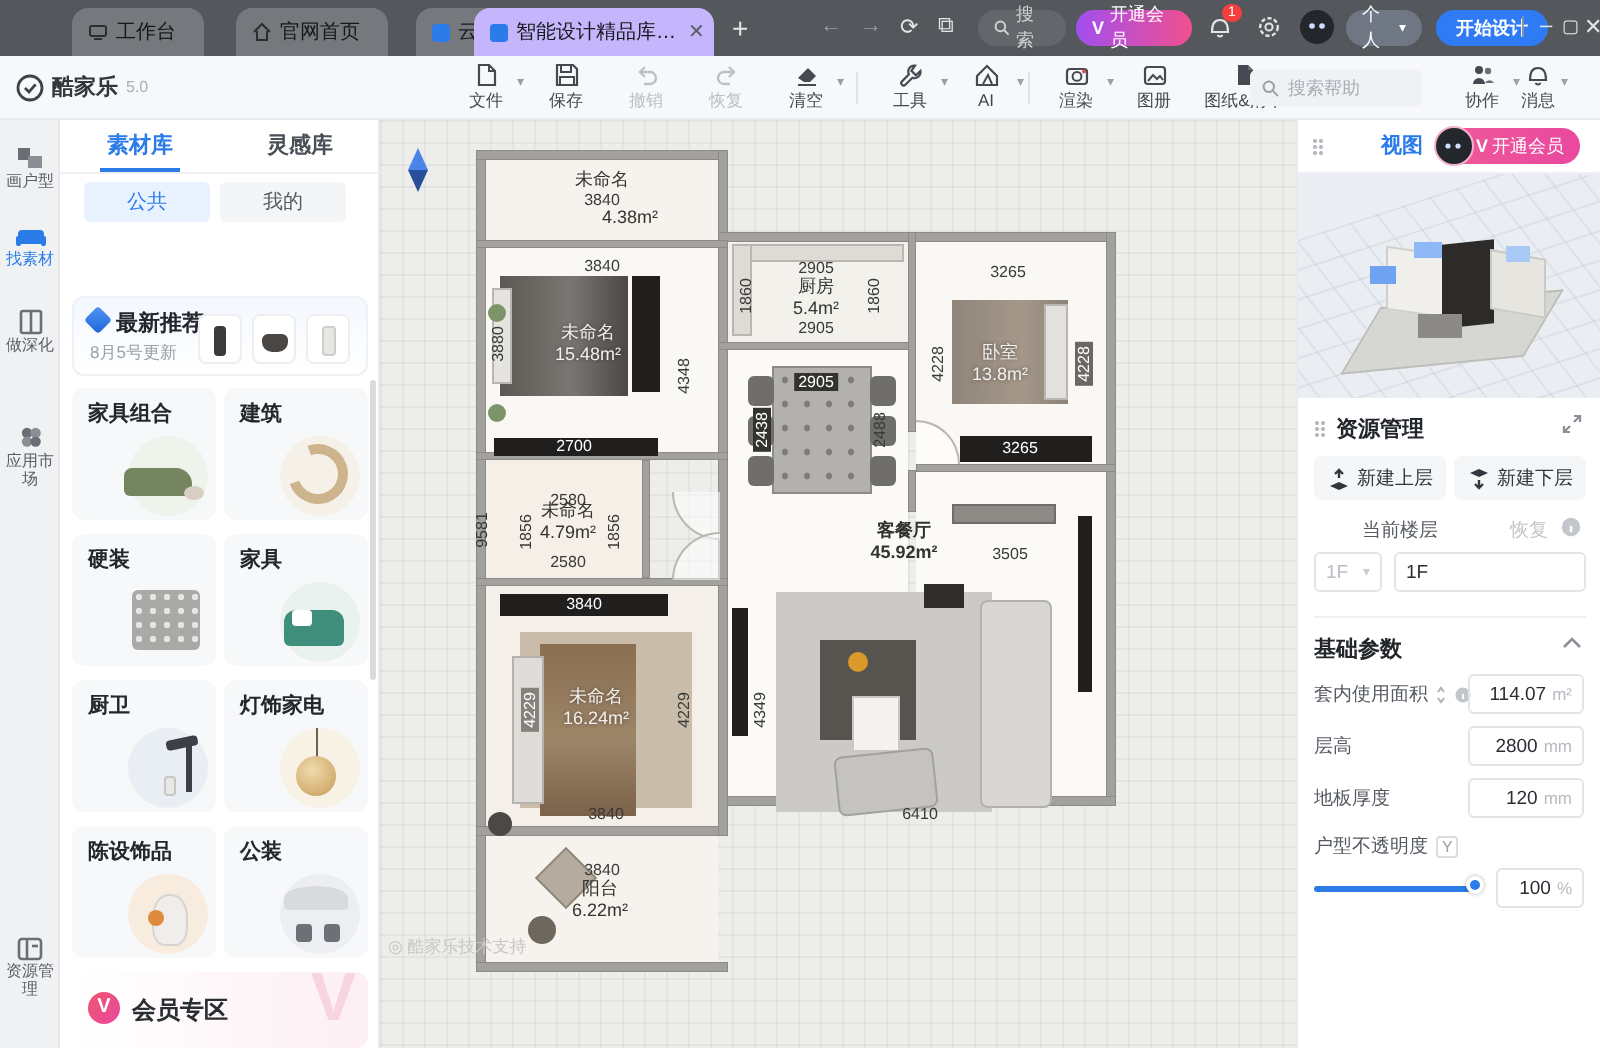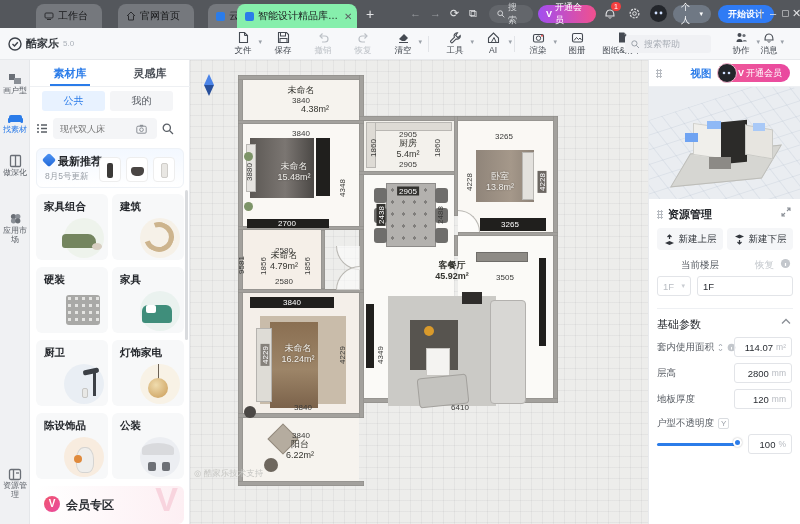--- a/index.html
+++ b/index.html
@@ -4,21 +4,21 @@
 <style>
   html,body{margin:0;padding:0;background:#dadada;}
   *{box-sizing:border-box;font-family:"Liberation Sans","DejaVu Sans",sans-serif;}
   #app{position:relative;width:800px;height:524px;overflow:hidden;background:#fff;}
   svg{display:block;}
 
   
   #tabbar{position:absolute;left:0;top:0;width:800px;height:28px;background:#54575c;}
   .btab{position:absolute;top:4px;height:24px;border-radius:8px 8px 0 0;background:#75787d;color:#17181a;
         font-size:10px;display:flex;align-items:center;gap:4px;padding:0 8px;white-space:nowrap;}
-  .btab.active{background:#86efac;text-align:center;}
+  .btab.active{background:#c4b5fd;text-align:center;}
   .btab .x{color:#5b5e63;font-size:10px;margin-left:2px;}
   .tbicon{color:#e3e4e6;font-size:12px;}
   .toppill{position:absolute;top:5px;height:18px;border-radius:9px;display:flex;align-items:center;font-size:9px;padding:0 8px;gap:3px;}
   .winbtn{position:absolute;top:7px;color:#e3e4e6;font-size:11px;}
 
   
   #toolbar{position:absolute;left:0;top:28px;width:800px;height:32px;background:#f7f8fa;border-bottom:1px solid #e7e9ec;}
   .tbi{position:absolute;top:2px;width:34px;text-align:center;color:#454a52;font-size:8.5px;line-height:1;}
   .tbi svg{margin:1px auto 2px;}
   .tbi.dis{color:#bcc0c6;}
@@ -327,43 +327,20 @@
   </div>
 
   <div id="lpanel">
     <div class="ltab active" style="left:0;">素材库</div>
     <div class="ltab" style="left:80px;">灵感库</div>
     <div style="position:absolute;top:26px;left:0;width:160px;height:1px;background:#eef0f3;"></div>
 
     <div class="subtab" style="left:12px;background:#e8f2ff;color:#2b7ce9;">公共</div>
     <div class="subtab" style="left:80px;background:#f4f5f7;color:#565b62;">我的</div>
 
-    <div style="position:absolute;top:58px;left:6px;display:flex;align-items:center;gap:5px;">
-      <span>
-          <svg width="12" height="11" viewBox="0 0 12 11">
-            <path d="M1 2 h2 M1 5.5 h2 M1 9 h2 M5 2 h6 M5 5.5 h6 M5 9 h6" stroke="#5a5f66" stroke-width="1.3"></path>
-          </svg>
-        </span>
-      <div style="width:104px;height:21px;background:#f4f5f7;border-radius:4px;display:flex;align-items:center;padding:0 5px;">
-        <input style="border: none; background: transparent; outline: none; width: 78px; font-size: 9px; color: rgb(68, 68, 68);" placeholder="现代双人床">
-        <span>
-            <svg width="11" height="10" viewBox="0 0 11 10">
-              <rect x="0.8" y="2.2" width="9.4" height="7" rx="1.2" fill="none" stroke="#8a8f96"></rect>
-              <circle cx="5.5" cy="5.7" r="1.8" fill="none" stroke="#8a8f96"></circle>
-              <rect x="3.8" y="0.8" width="3.4" height="1.6" fill="#8a8f96"></rect>
-            </svg>
-          </span>
-      </div>
-      <span>
-          <svg width="12" height="12" viewBox="0 0 12 12">
-            <circle cx="4.8" cy="4.8" r="3.6" fill="none" stroke="#5a5f66" stroke-width="1.3"></circle>
-            <path d="M7.5 7.5 L11 11" stroke="#5a5f66" stroke-width="1.3"></path>
-          </svg>
-        </span>
-    </div>
 
     <div style="position:absolute;top:88px;left:6px;width:148px;height:40px;border-radius:6px;background:linear-gradient(180deg,#f3f8ff,#ffffff);border:1px solid #eef2f7;">
       <span style="position:absolute;left:7px;top:6px;width:10px;height:10px;background:linear-gradient(135deg,#4f95f5,#1f66d6);transform:rotate(45deg);border-radius:2px;"></span>
       <span style="position:absolute;left:21px;top:5px;font-size:11px;font-weight:bold;color:#23262b;">最新推荐</span>
       <span style="position:absolute;left:8px;top:22px;font-size:8.5px;color:#9aa0a8;">8月5号更新</span>
       <div style="position:absolute;right:62px;top:8px;width:22px;height:25px;background:#fff;border:1px solid #eee;border-radius:4px;">
           <div style="margin:5px auto 0;width:6px;height:15px;background:#3c3a38;border-radius:2px;"></div>
         </div>
       <div style="position:absolute;right:35px;top:8px;width:22px;height:25px;background:#fff;border:1px solid #eee;border-radius:4px;">
           <div style="margin:9px auto 0;width:13px;height:9px;background:#4a4644;border-radius:3px 3px 5px 5px;"></div>
@@ -610,21 +587,21 @@
     <div class="fbox" style="left:8px;top:216px;width:34px;justify-content:space-between;color:#b9bdc3;">
       <span>1F</span>
         <span style="font-size:7px;color:#c9cdd2;">▾</span>
     </div>
     <div class="fbox" style="left:48px;top:216px;width:96px;justify-content:flex-start;">
       <span>1F</span>
     </div>
 
     <div style="position:absolute;left:8px;top:248px;width:136px;height:1px;background:#eef0f3;"></div>
 
-    <div style="position:absolute;left:8px;top:257px;font-size:11px;font-weight:normal;color:#23262b;">基础参数</div>
+    <div style="position:absolute;left:8px;top:257px;font-size:11px;font-weight:bold;color:#23262b;">基础参数</div>
     <span style="position:absolute;right:9px;top:258px;">
       <svg width="10" height="7" viewBox="0 0 10 7">
           <path d="M1 5.5 L5 1.5 L9 5.5" fill="none" stroke="#8a8f96" stroke-width="1.3"></path>
         </svg>
     </span>
 
     <div style="position:absolute;left:8px;top:281px;display:flex;align-items:center;gap:3px;">
       <span class="flabel">套内使用面积</span>
       <span>
           <svg width="7" height="9" viewBox="0 0 7 9">

